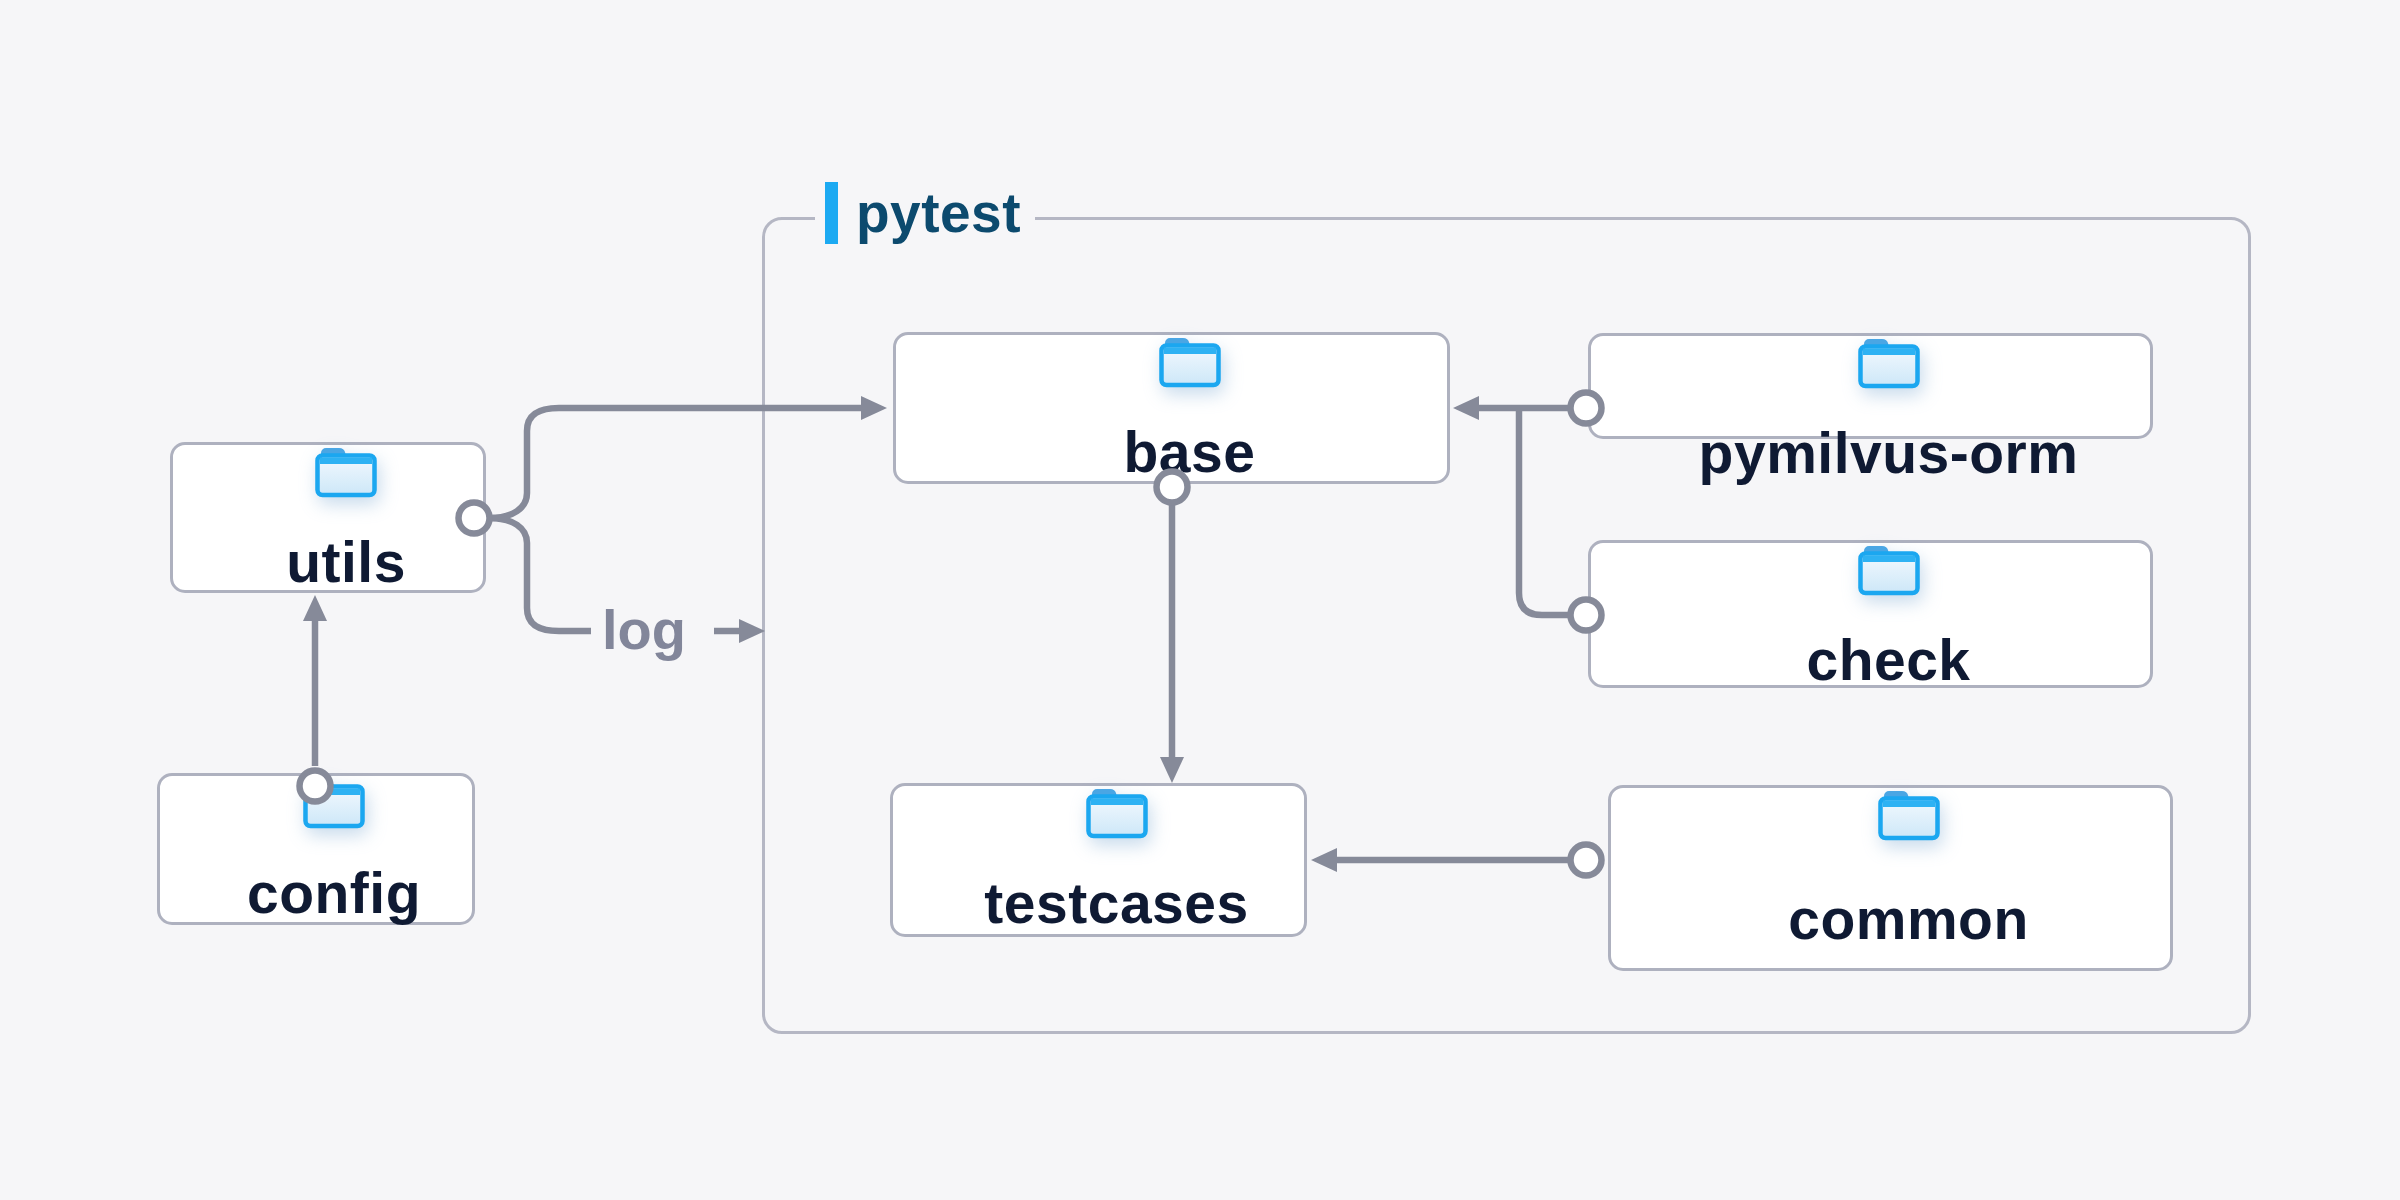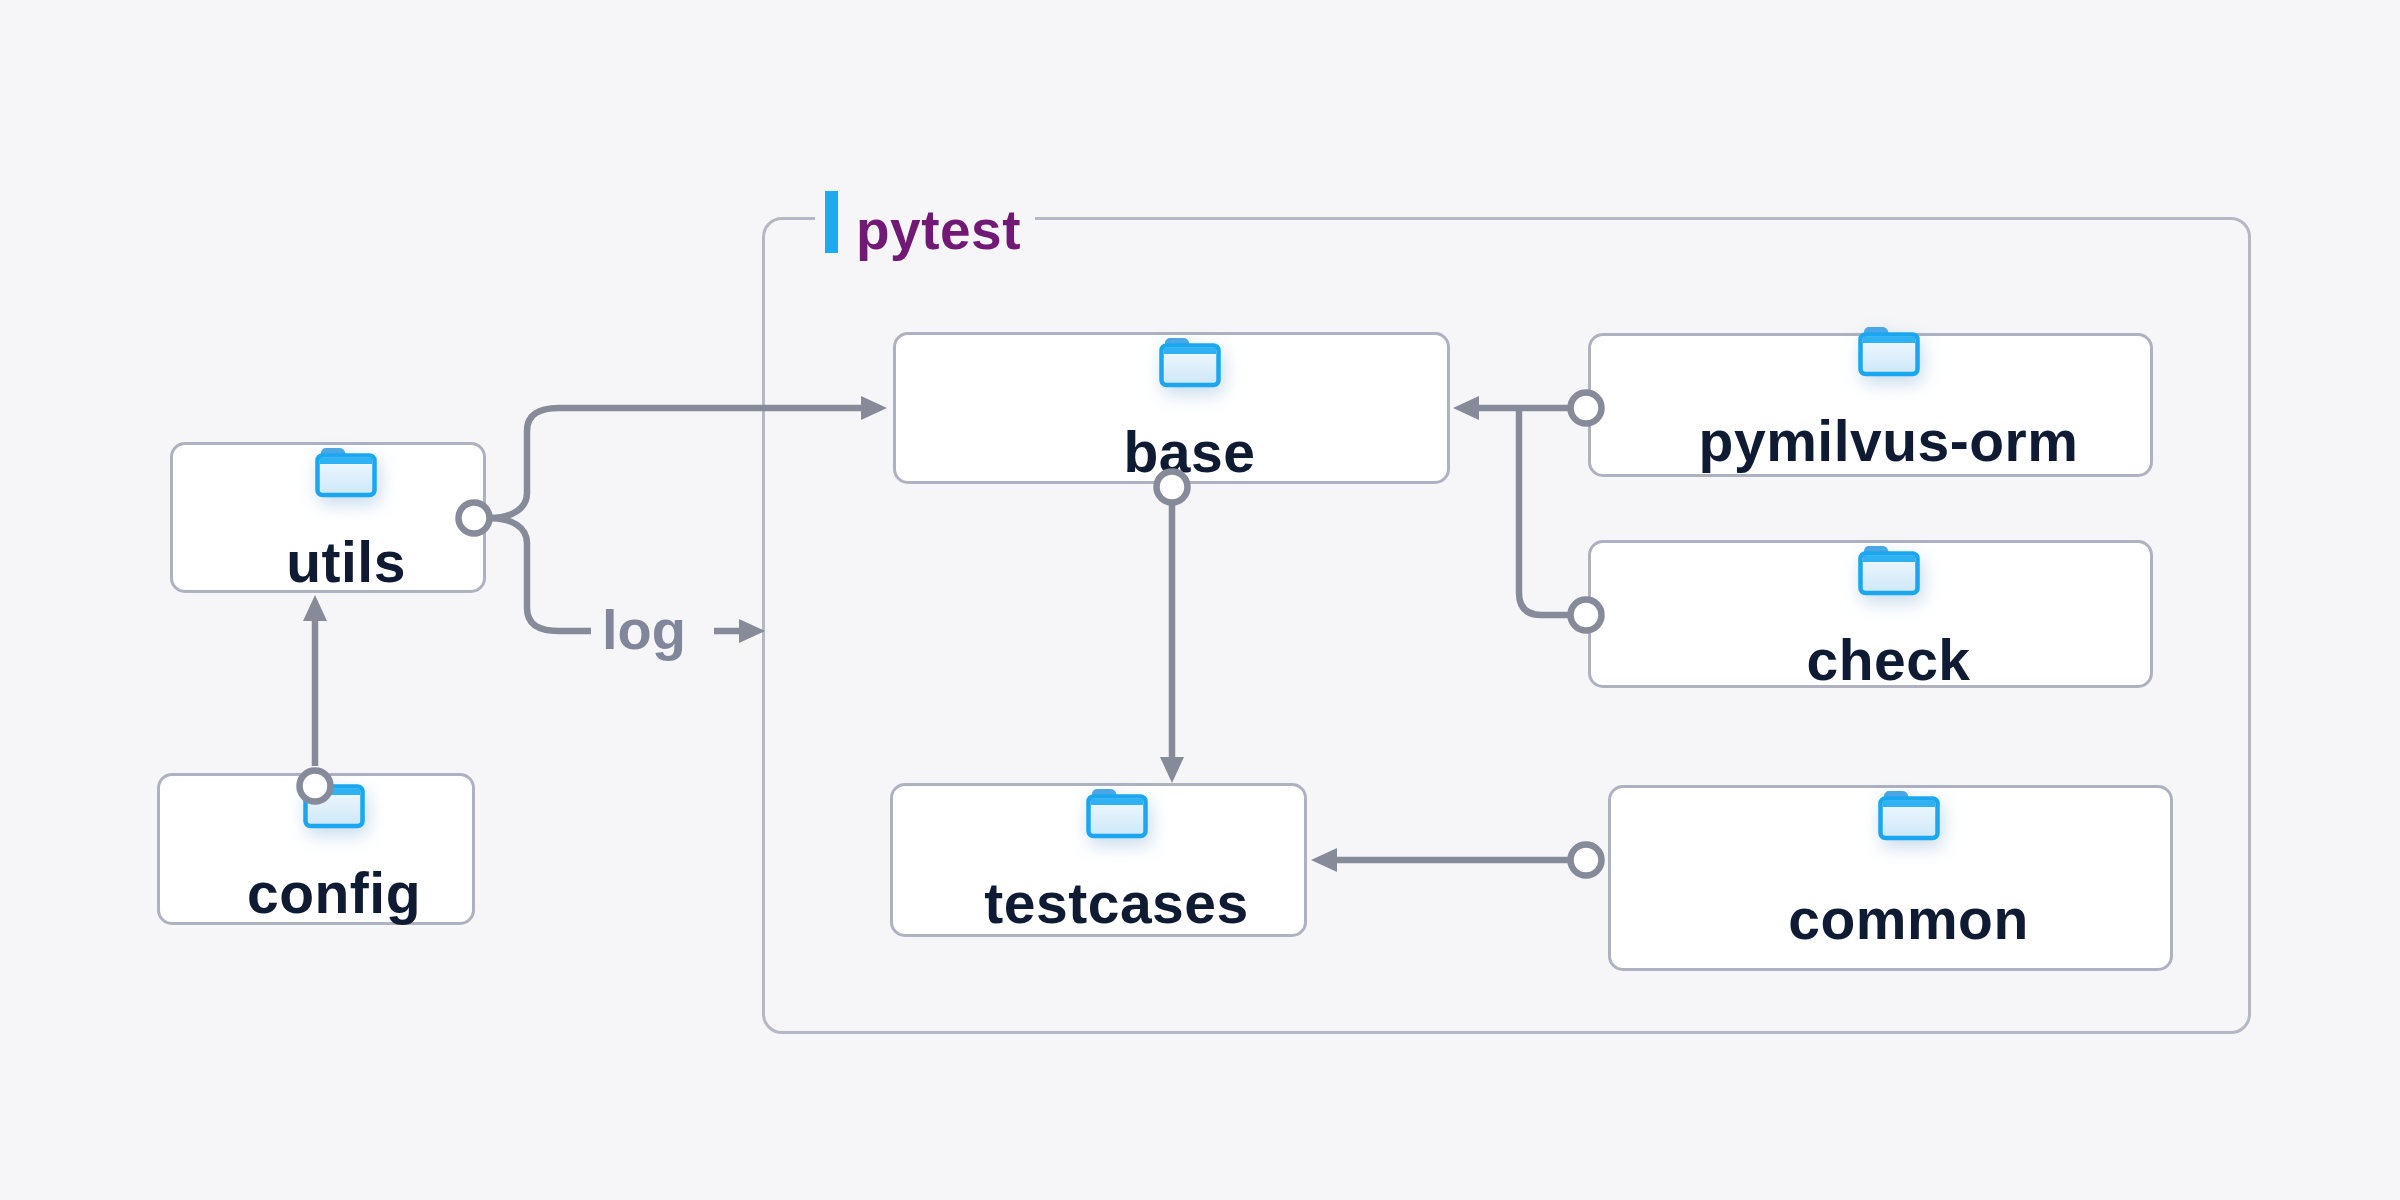--- a/index.html
+++ b/index.html
@@ -26,24 +26,23 @@
     background:#f6f6f8;
     padding:0 14px 0 10px;
     z-index:2;
   }
   .accent-bar{
     width:13px;height:62px;
     background:#1caaf2;
     display:inline-block;
   }
   .group-title{
-    font-size:55px;font-weight:700;color:#701a75;
+    font-size:55px;font-weight:700;color:#0c4a6e;
     letter-spacing:.5px;
     line-height:62px;
-    margin-top:17px;
   }
   
   .connectors{
     position:absolute;left:0;top:0;width:2400px;height:1200px;
     z-index:4;pointer-events:none;
   }
   
   .node{
     position:absolute;
     background:#ffffff;
@@ -61,21 +60,21 @@
     white-space:nowrap;
   }
   .folder{
     width:66px;height:54px;flex:0 0 auto;
     filter:drop-shadow(3px 7px 9px rgba(110,160,205,.38));
   }
   .n-utils    {left:170px;top:442px;width:316px;height:151px;}
   .n-config   {left:157px;top:773px;width:318px;height:152px;}
   .n-base     {left:893px;top:332px;width:557px;height:152px;}
   .n-testcases{left:890px;top:783px;width:417px;height:154px;}
-  .n-pymilvus {left:1588px;top:333px;width:565px;height:144px;justify-content:flex-end;}
+  .n-pymilvus {left:1588px;top:333px;width:565px;height:106px;}
   .n-check    {left:1588px;top:540px;width:565px;height:148px;}
   .n-common   {left:1608px;top:785px;width:565px;height:186px;gap:44px;}
   
   .edge-label{
     position:absolute;
     left:602px;top:597px;
     font-size:56px;font-weight:600;color:#82869a;
     line-height:66px;
     z-index:5;
     text-align:center;

